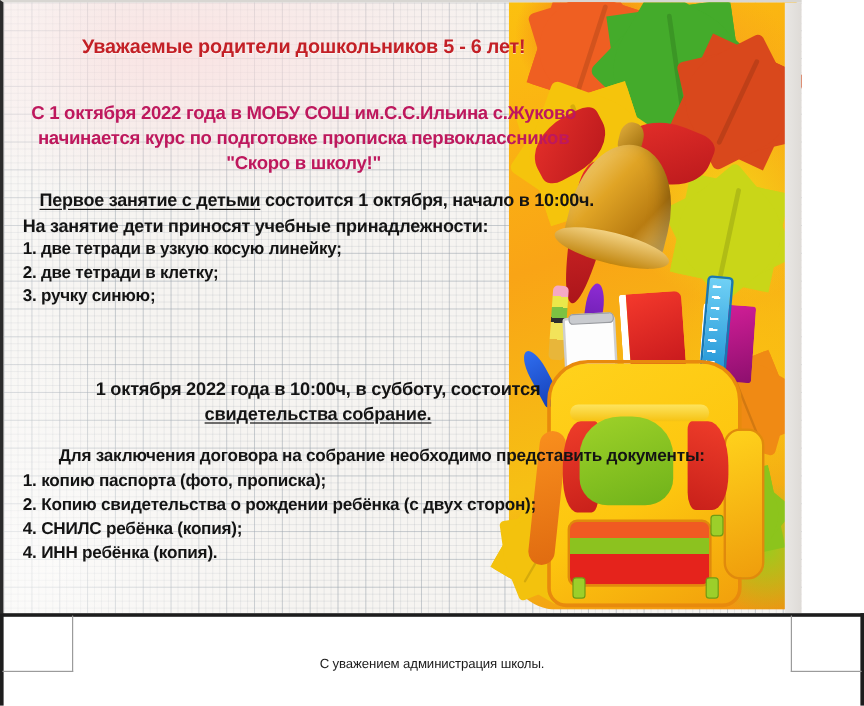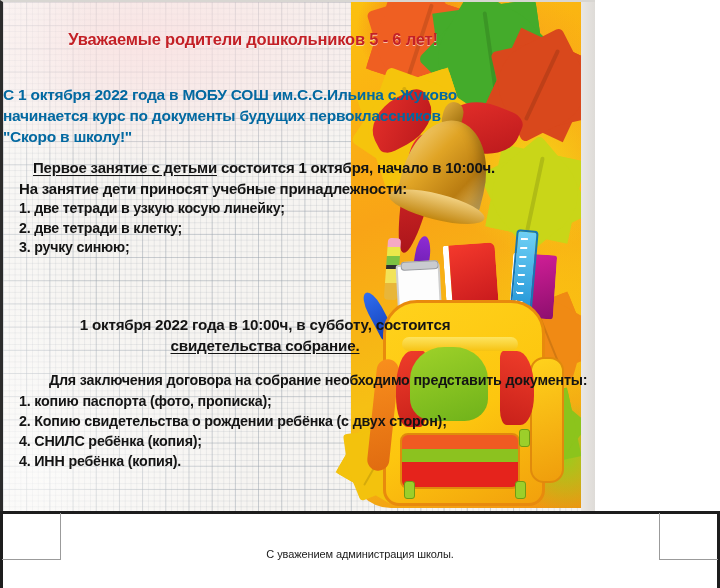--- a/index.html
+++ b/index.html
@@ -5,21 +5,21 @@
   html,body{margin:0;padding:0;}
   body{
     width:720px;height:588px;overflow:hidden;
     background:#ffffff;
     font-family:"Liberation Sans","DejaVu Sans",sans-serif;
   }
   .page{position:relative;width:720px;height:588px;background:#fff;}
 
   
   .poster{
-    position:absolute;left:0;top:0;width:595px;height:511px;
+    position:absolute;left:0;top:0;width:668px;height:511px;
     overflow:hidden;
     background:#f3f1ee;
     border-left:3px solid #2b2b2b;
     border-top:2px solid #d8d6d2;
     box-sizing:border-box;
   }
   
   .grid{
     position:absolute;left:0;top:0;width:720px;height:511px;
     background-color:#f6f4f1;
@@ -55,23 +55,23 @@
     padding:0;color:#121212;
   }
   .title{
     position:absolute;left:0;top:28px;width:500px;
     text-align:center;
     color:#c32026;
     font-weight:bold;font-size:16.5px;letter-spacing:-.2px;
     text-shadow:0 1px 0 rgba(255,255,255,.6);
   }
   .para{
-    position:absolute;width:500px;
+    position:absolute;width:500px;text-align:center;
     font-weight:bold;font-size:15.5px;line-height:21px;
-    color:#0369a1;letter-spacing:-.25px;
+    color:#be185d;letter-spacing:-.25px;
   }
   .p-course{left:0;top:82px;}
 
   .block{
     position:absolute;left:16px;width:492px;
     font-size:14.6px;line-height:20.5px;color:#141414;
     letter-spacing:-.2px;
   }
   .b-first{top:156px;}
   .b-first .lead{font-weight:bold;font-size:15px;text-indent:14px;}
@@ -372,21 +372,21 @@
 
     <div class="rightstrip"></div>
     <div class="vignette"></div>
 
     <div class="content">
 
       <div class="title">Уважаемые родители дошкольников 5 - 6 лет!</div>
 
       <div class="para p-course">
         <div>С 1 октября 2022 года в МОБУ СОШ им.С.С.Ильина с.Жуково</div>
-        <div>начинается курс по документы будущих первоклассников</div>
+        <div>начинается курс по подготовке прописка первоклассников</div>
         <div>"Скоро в школу!"</div>
       </div>
 
       <div class="block b-first">
         <div class="lead"><u>Первое занятие с детьми</u><span> состоится 1 октября, начало в 10:00ч.</span></div>
         <div class="sub">На занятие  дети приносят учебные принадлежности:</div>
         <ol>
           <li>1. две тетради в узкую косую линейку;</li>
           <li>2. две тетради в клетку;</li>
           <li>3. ручку синюю;</li>

